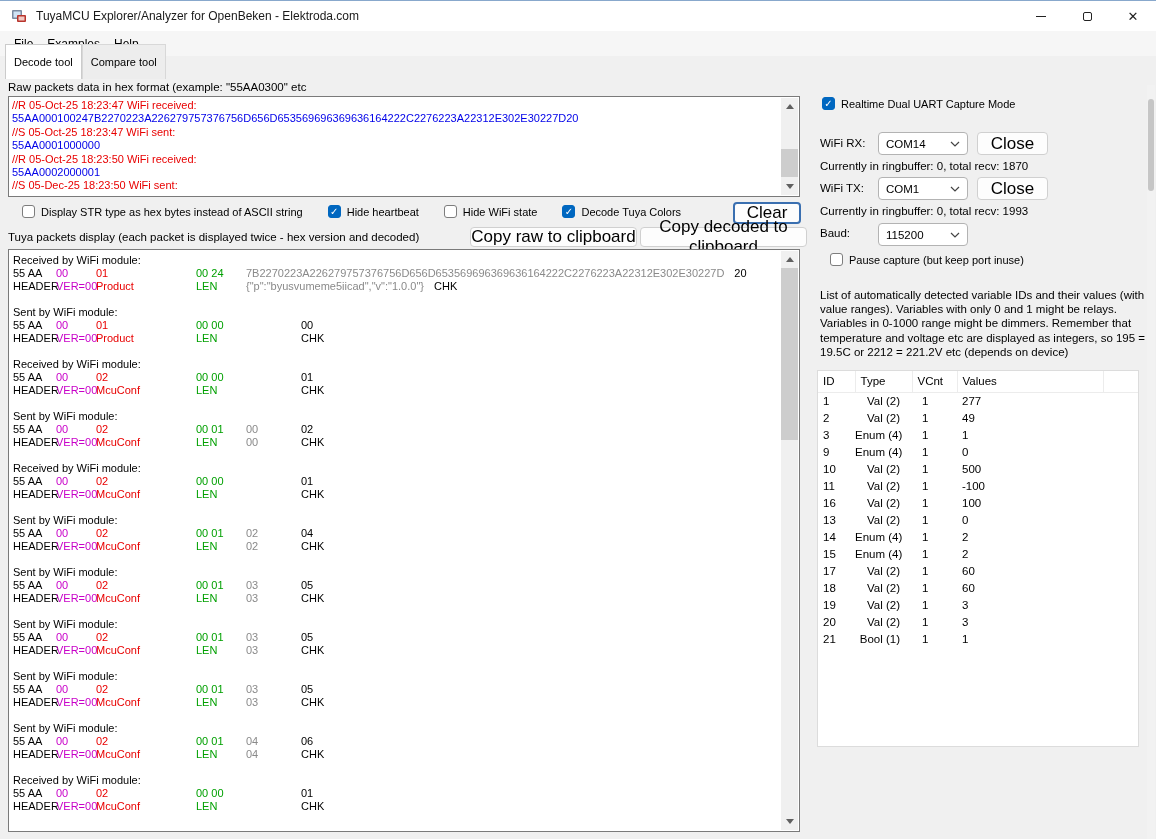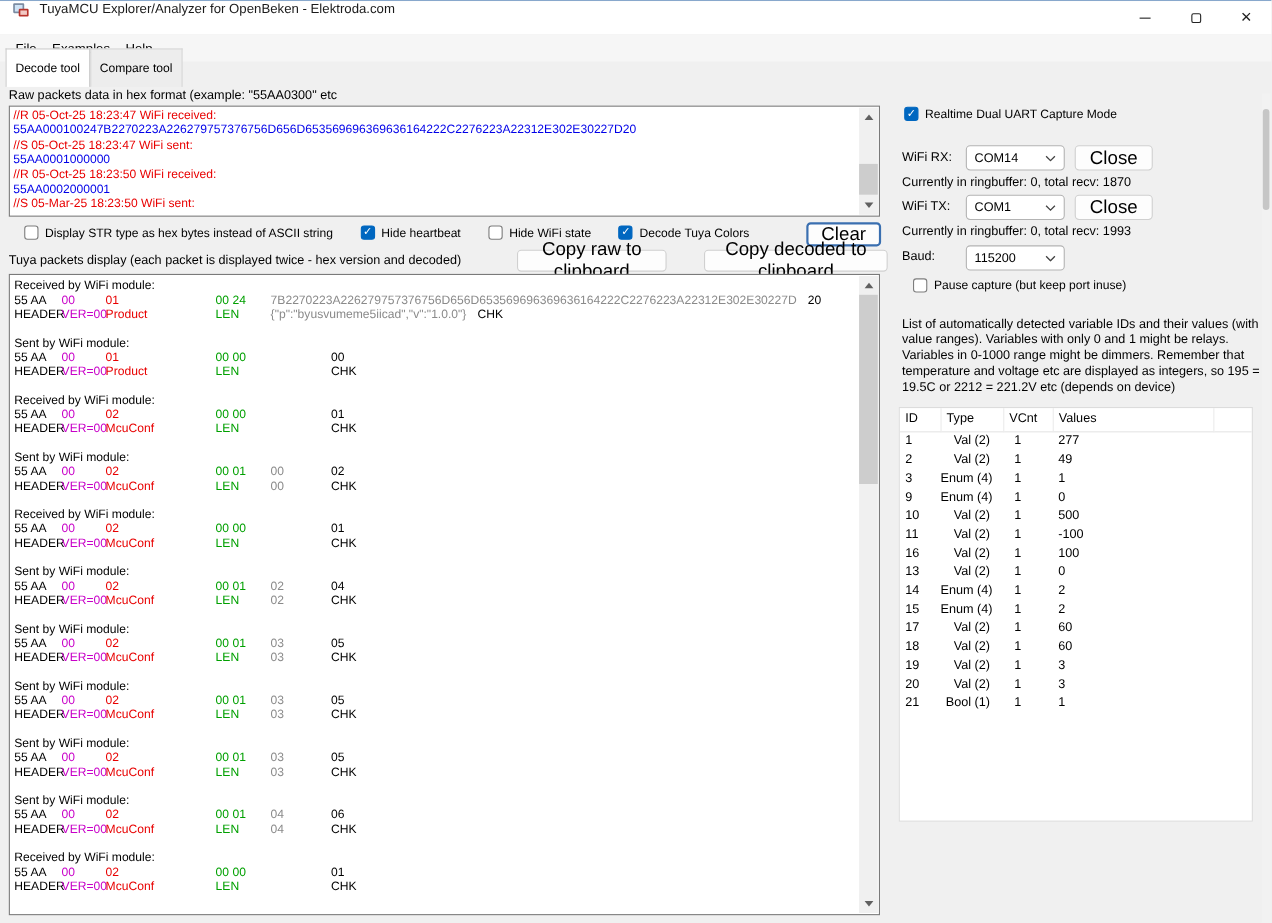--- a/index.html
+++ b/index.html
@@ -1,21 +1,21 @@
 <!DOCTYPE html>
 <html style="--ver: #c800c8; --cmd: #e80000; --len: #00a000; --data: #8a8a8a; --plain: #000000; --raw_red: #e80000; --raw_blue: #0000e8; --accent_checkbox: #0067c0;"><head>
 <meta charset="utf-8">
 <style>
   *{margin:0;padding:0;box-sizing:border-box}
   html,body{width:1156px;height:839px;overflow:hidden}
   body{font-family:"Liberation Sans","DejaVu Sans",sans-serif;font-size:12px;color:#000;background:#f0f0f0}
   .window{position:relative;width:1156px;height:839px;background:#f0f0f0;border-top:1px solid #88a8cc}
 
   
-  .titlebar{position:absolute;left:0;top:0;width:1156px;height:30px;background:#ffffff;display:flex;}
+  .titlebar{position:absolute;left:0;top:0;width:1156px;height:30px;background:#ffffff;display:flex;align-items:center}
   .app-icon{margin-left:11px;width:16px;height:16px;flex:0 0 auto}
   .title{margin-left:9px;font-size:12px;color:#1a1a1a;white-space:nowrap}
   .winbtns{margin-left:auto;display:flex;height:100%}
   .winbtn{width:46px;height:100%;display:flex;align-items:center;justify-content:center;color:#222;font-size:13px}
   .min-glyph{width:10px;height:1px;background:#222}
   .max-glyph{width:9px;height:9px;border:1px solid #222;border-radius:2px}
 
   
   .menubar{position:absolute;left:0;top:30px;width:1156px;height:25px;background:#f6f6f6;display:flex;align-items:center;padding-left:7px}
   .menu-item{padding:4px 7px;font-size:12px;white-space:nowrap}
@@ -51,21 +51,21 @@
   
   .opts-row{position:absolute;left:22px;top:200px;height:17px;display:flex;align-items:flex-end;gap:25px}
   .cb{display:inline-flex;align-items:center;gap:6px;font-size:11px;white-space:nowrap}
   .cb-box{width:13px;height:13px;border:1px solid #7d7d7d;border-radius:3px;background:#fff;display:inline-flex;align-items:center;justify-content:center;flex:0 0 auto}
   .cb-box.on{background:var(--accent_checkbox);border-color:var(--accent_checkbox)}
   .cb-box.on::after{content:"\2713";color:#fff;font-size:10px;line-height:1}
 
   
   .btn{position:absolute;background:#fdfdfd;border:1px solid #d0d0d0;border-radius:4px;font-family:inherit;font-size:17px;color:#000;display:flex;align-items:center;justify-content:center}
   .clear-btn{left:733px;top:201px;width:68px;height:22px;border:2px solid #3a6fb0}
-  .copy-raw{left:470px;top:226px;width:136px;height:20px}
+  .copy-raw{left:470px;top:226px;width:167px;height:20px}
   .copy-decoded{left:640px;top:226px;width:167px;height:20px}
 
   
   .packets-box{position:absolute;left:8px;top:248px;width:792px;height:583px;background:#fff;border:1px solid #7a7a7a}
   .packets-content{position:absolute;left:1px;top:1px;right:19px;bottom:1px;overflow:hidden;padding:3px 0 0 3px}
   .packet{margin-bottom:13px}
   .pdir{font-size:11px;line-height:13px}
   .pline{display:flex;font-size:11px;line-height:13px;white-space:pre}
   .pcell{flex:0 0 auto;overflow:visible}
   .pcell.hdr{width:43px;color:var(--plain)}
@@ -147,21 +147,21 @@
 
   <div class="label raw-label">Raw packets data in hex format (example: "55AA0300" etc</div>
   <div class="raw-box">
     <div class="raw-lines" id="raw-lines">
         <div class="rawline red">//R 05-Oct-25 18:23:47 WiFi received:</div>
         <div class="rawline blue">55AA000100247B2270223A226279757376756D656D653569696369636164222C2276223A22312E302E30227D20</div>
         <div class="rawline red">//S 05-Oct-25 18:23:47 WiFi sent:</div>
         <div class="rawline blue">55AA0001000000</div>
         <div class="rawline red">//R 05-Oct-25 18:23:50 WiFi received:</div>
         <div class="rawline blue">55AA0002000001</div>
-        <div class="rawline red">//S 05-Mar-25 18:23:50 WiFi sent:</div>
+        <div class="rawline red">//S 05-Dec-25 18:23:50 WiFi sent:</div>
       </div>
     <div class="vscroll raw-scroll">
       <div class="sb-btn up">
           <div class="tri-up"></div>
         </div>
       <div class="sb-thumb raw-thumb"></div>
       <div class="sb-btn down">
           <div class="tri-down"></div>
         </div>
     </div>

